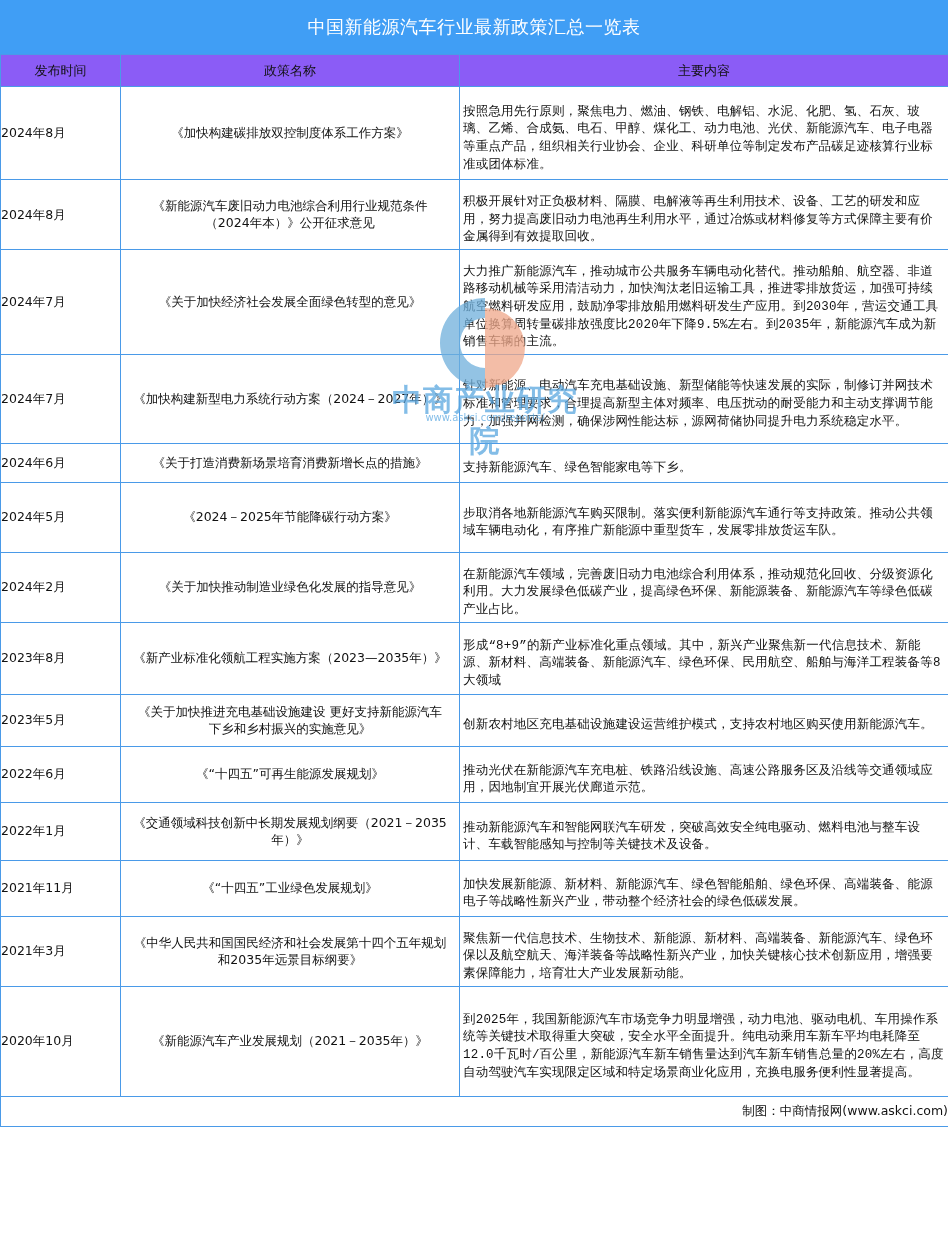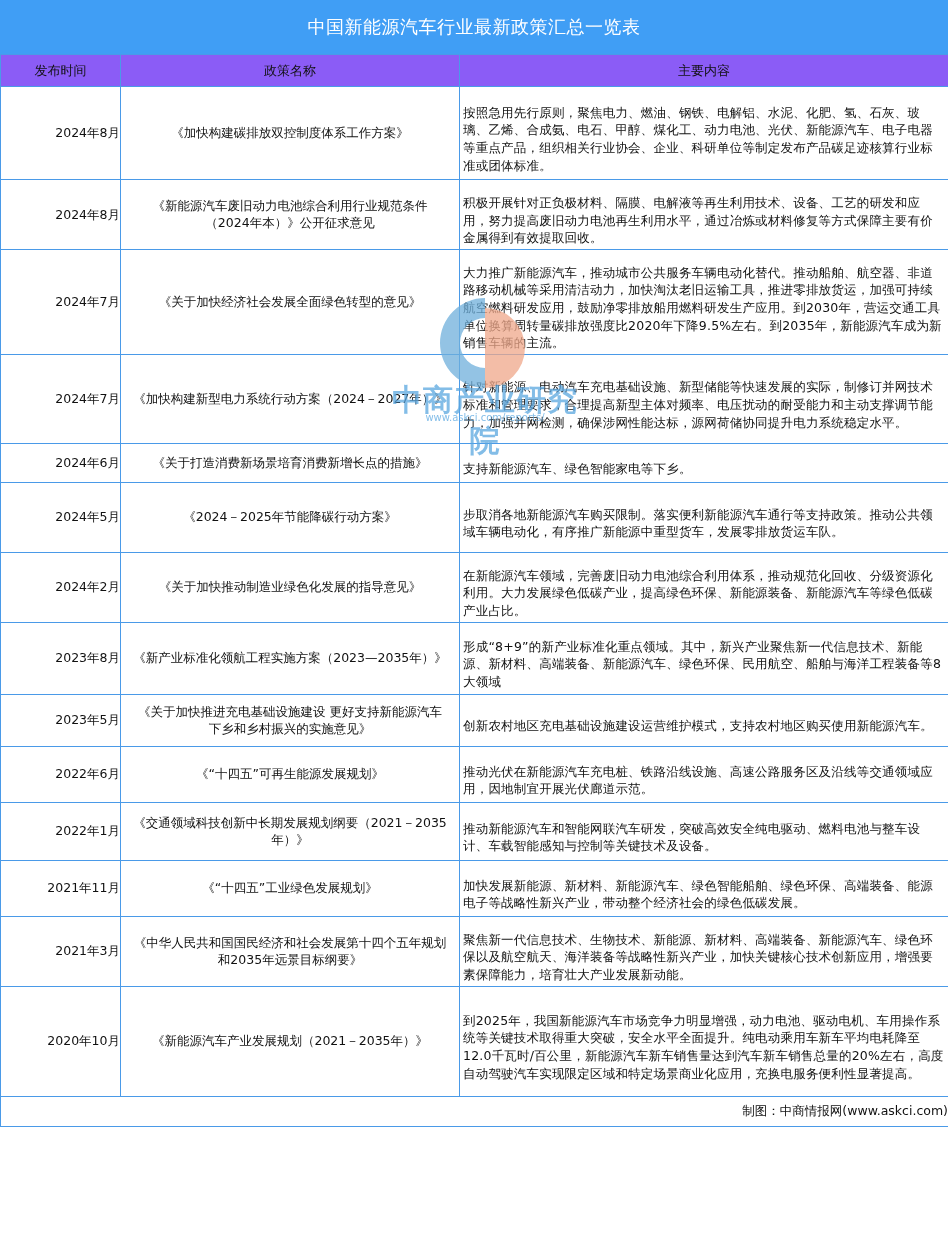--- a/index.html
+++ b/index.html
@@ -20,23 +20,23 @@
     table.policy col.c2 { width: 339px; }
     table.policy col.c3 { width: 489px; }
     table.policy th, table.policy td {
       border: 1.5px solid #4a9ae8;
       vertical-align: middle;
     }
     table.policy thead th {
       background: #8b5cf6; height: 32px; font-weight: normal; font-size: 13px;
       text-align: center;
     }
-    td.date { text-align: right; margin-top: 45px; }
+    td.date { text-align: left; margin-top: 45px; }
     td.name { text-align: center; padding: 0 12px; }
-    td.content { text-align: left; padding: 14px 3px 2px 3px; letter-spacing: 0.2px; }
+    td.content { text-align: left; padding: 14px 3px 2px 3px; letter-spacing: 0.2px; font-family: Liberation Mono, monospace; }
     td.footer { text-align: right; font-size: 12.5px; height: 30px; }
     .watermark {
       position: absolute; left: 385px; top: 288px; width: 200px; height: 150px;
       pointer-events: none; opacity: 0.75;
     }
     .wm-text {
       position: absolute; left: 0; top: 92px; width: 200px; text-align: center;
       font-size: 30px; color: #5aa7e0; font-weight: bold; letter-spacing: 1px;
     }
     .wm-url {

